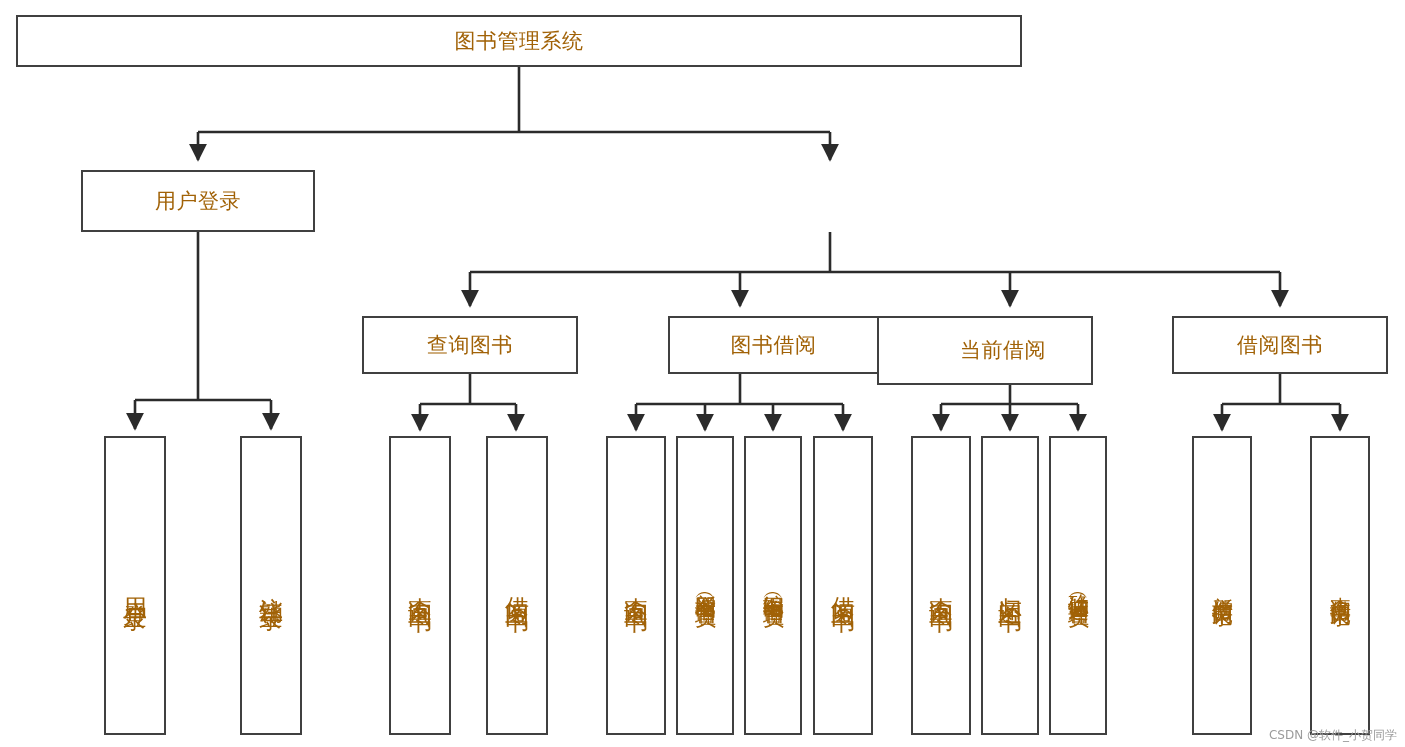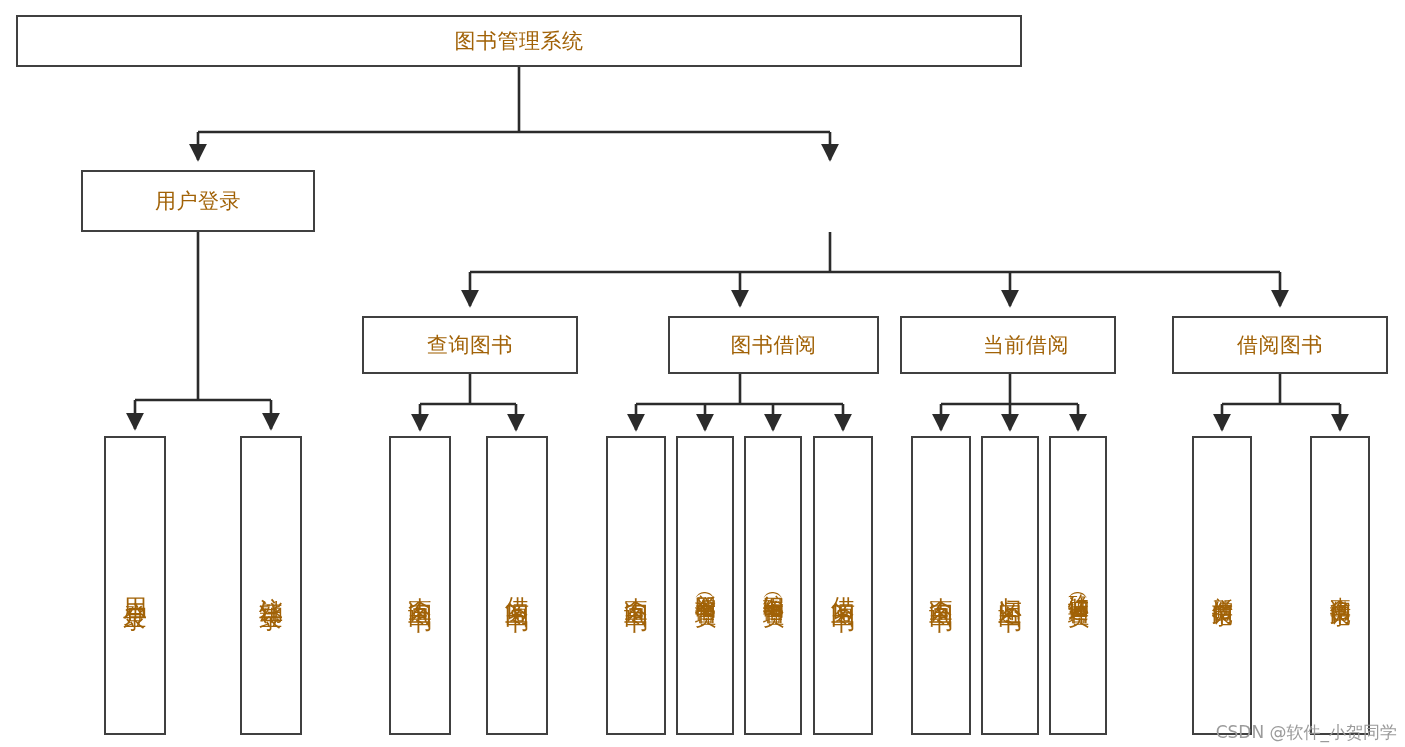--- a/index.html
+++ b/index.html
@@ -60,21 +60,21 @@
     white-space: nowrap;
   }
   .node.vert.small .label {
     font-size: 21px;
     letter-spacing: 2px;
   }
   #watermark {
     position: absolute;
     right: 8px;
     bottom: 3px;
-    font-size: 17px;
+    font-size: 12px;
     color: #9b9b9b;
     white-space: nowrap;
     z-index: 5;
     font-family: "DejaVu Sans", "Liberation Sans", sans-serif;
   }
 </style>
 </head>
 <body>
 
 <div id="diagram-root">
@@ -139,21 +139,21 @@
 
 
   <div class="node horiz" style="left:362px; top:316px; width:216px; height:58px;">
     <span class="label">查询图书</span>
   </div>
 
   <div class="node horiz" style="left:632px; top:316px; width:211px; height:58px;margin-left:36px;">
     <span class="label">图书借阅</span>
   </div>
 
-  <div class="node horiz" style="left:900px; top:316px; width:216px; height:58px;padding-left:36px;">
+  <div class="node horiz" style="left:877px; top:316px; width:216px; height:69px;padding-left:36px;">
     <span class="label">当前借阅</span>
   </div>
 
   <div class="node horiz" style="left:1172px; top:316px; width:216px; height:58px;">
     <span class="label">借阅图书</span>
   </div>
 
   <div class="node vert" style="left:104px; top:436px; width:62px; height:299px;">
     <span class="label">用户登录</span>
   </div>

